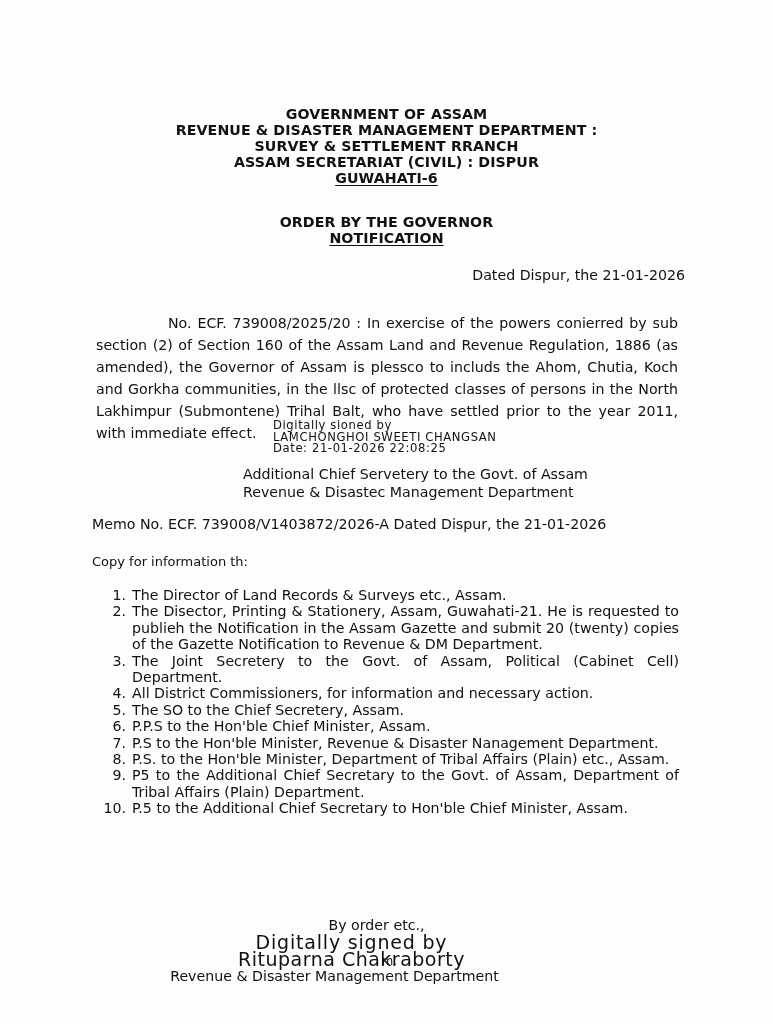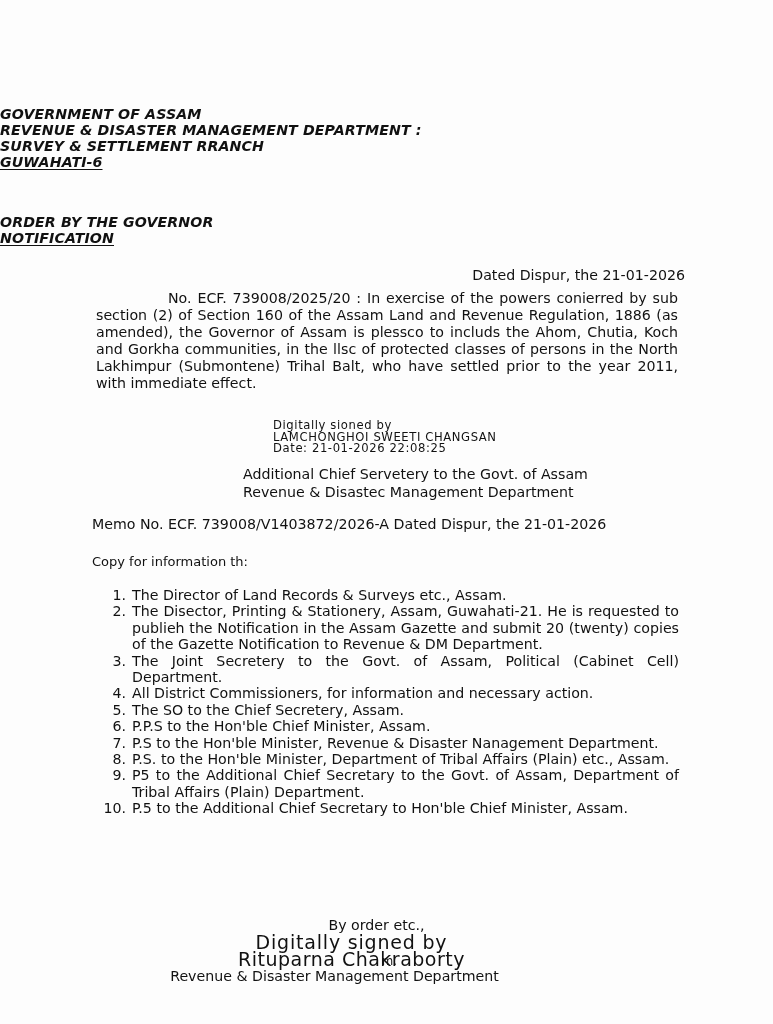--- a/index.html
+++ b/index.html
@@ -1,25 +1,25 @@
 <!DOCTYPE html>
 <html><head>
 <meta charset="utf-8">
 <style>
   html, body { margin: 0; padding: 0; background: #fdfdfd; }
   body { width: 773px; height: 1024px; position: relative; overflow: hidden;
          font-family: "DejaVu Sans", sans-serif; color: #111; }
   .page { position: absolute; inset: 0; }
-  .hdr { position: absolute; left: 0; width: 773px; text-align: left;
-         font-weight: bold; font-size: 14.2px; line-height: 16px; letter-spacing: 0.1px; font-style: italic; }
+  .hdr { position: absolute; left: 0; width: 773px; text-align: center;
+         font-weight: bold; font-size: 14.2px; line-height: 16px; letter-spacing: 0.1px; }
   .hdr span { display: block; }
   .u { text-decoration: underline; text-underline-offset: 2px; }
   .dated { position: absolute; right: 88px; top: 267px; font-size: 14.2px; margin-left: 44px; }
-  .para { position: absolute; left: 96px; width: 582px; top: 290px;
-          font-size: 14.2px; line-height: 17px; text-align: justify; }
+  .para { position: absolute; left: 96px; width: 582px; top: 312px;
+          font-size: 14.2px; line-height: 22px; text-align: justify; }
   .para .indent { display: inline-block; width: 72px; }
   .sig { position: absolute; left: 249px; top: 420px; font-size: 11.6px; line-height: 11.5px;
          letter-spacing: 0.6px; font-family: "DejaVu Sans", sans-serif; margin-left: 24px; }
   .sig span { display: block; }
   .desig { position: absolute; left: 243px; top: 465px; font-size: 14.2px; line-height: 18px; }
   .desig span { display: block; }
   .memo { position: absolute; left: 92px; top: 516px; font-size: 14.2px; }
   .copy { position: absolute; left: 92px; top: 554px; font-size: 13px; }
   .list { position: absolute; left: 104px; top: 587px; width: 575px; margin: 0; padding: 0; list-style: none;
           font-size: 14.2px; line-height: 16.4px; }
@@ -35,20 +35,21 @@
 </style>
 </head>
 <body>
 
 <div class="page">
 
   <div class="hdr" style="top:106px;">
     <span>GOVERNMENT OF ASSAM</span>
     <span>REVENUE &amp; DISASTER MANAGEMENT DEPARTMENT :</span>
     <span>SURVEY &amp; SETTLEMENT RRANCH</span>
+    <span>ASSAM SECRETARIAT (CIVIL) : DISPUR</span>
     <span><span class="u" style="display:inline">GUWAHATI-6</span></span>
   </div>
 
   <div class="hdr" style="top:214px;">
     <span>ORDER BY THE GOVERNOR</span>
     <span><span class="u" style="display:inline">NOTIFICATION</span></span>
   </div>
 
   <div class="dated">Dated Dispur, the 21-01-2026</div>
 

